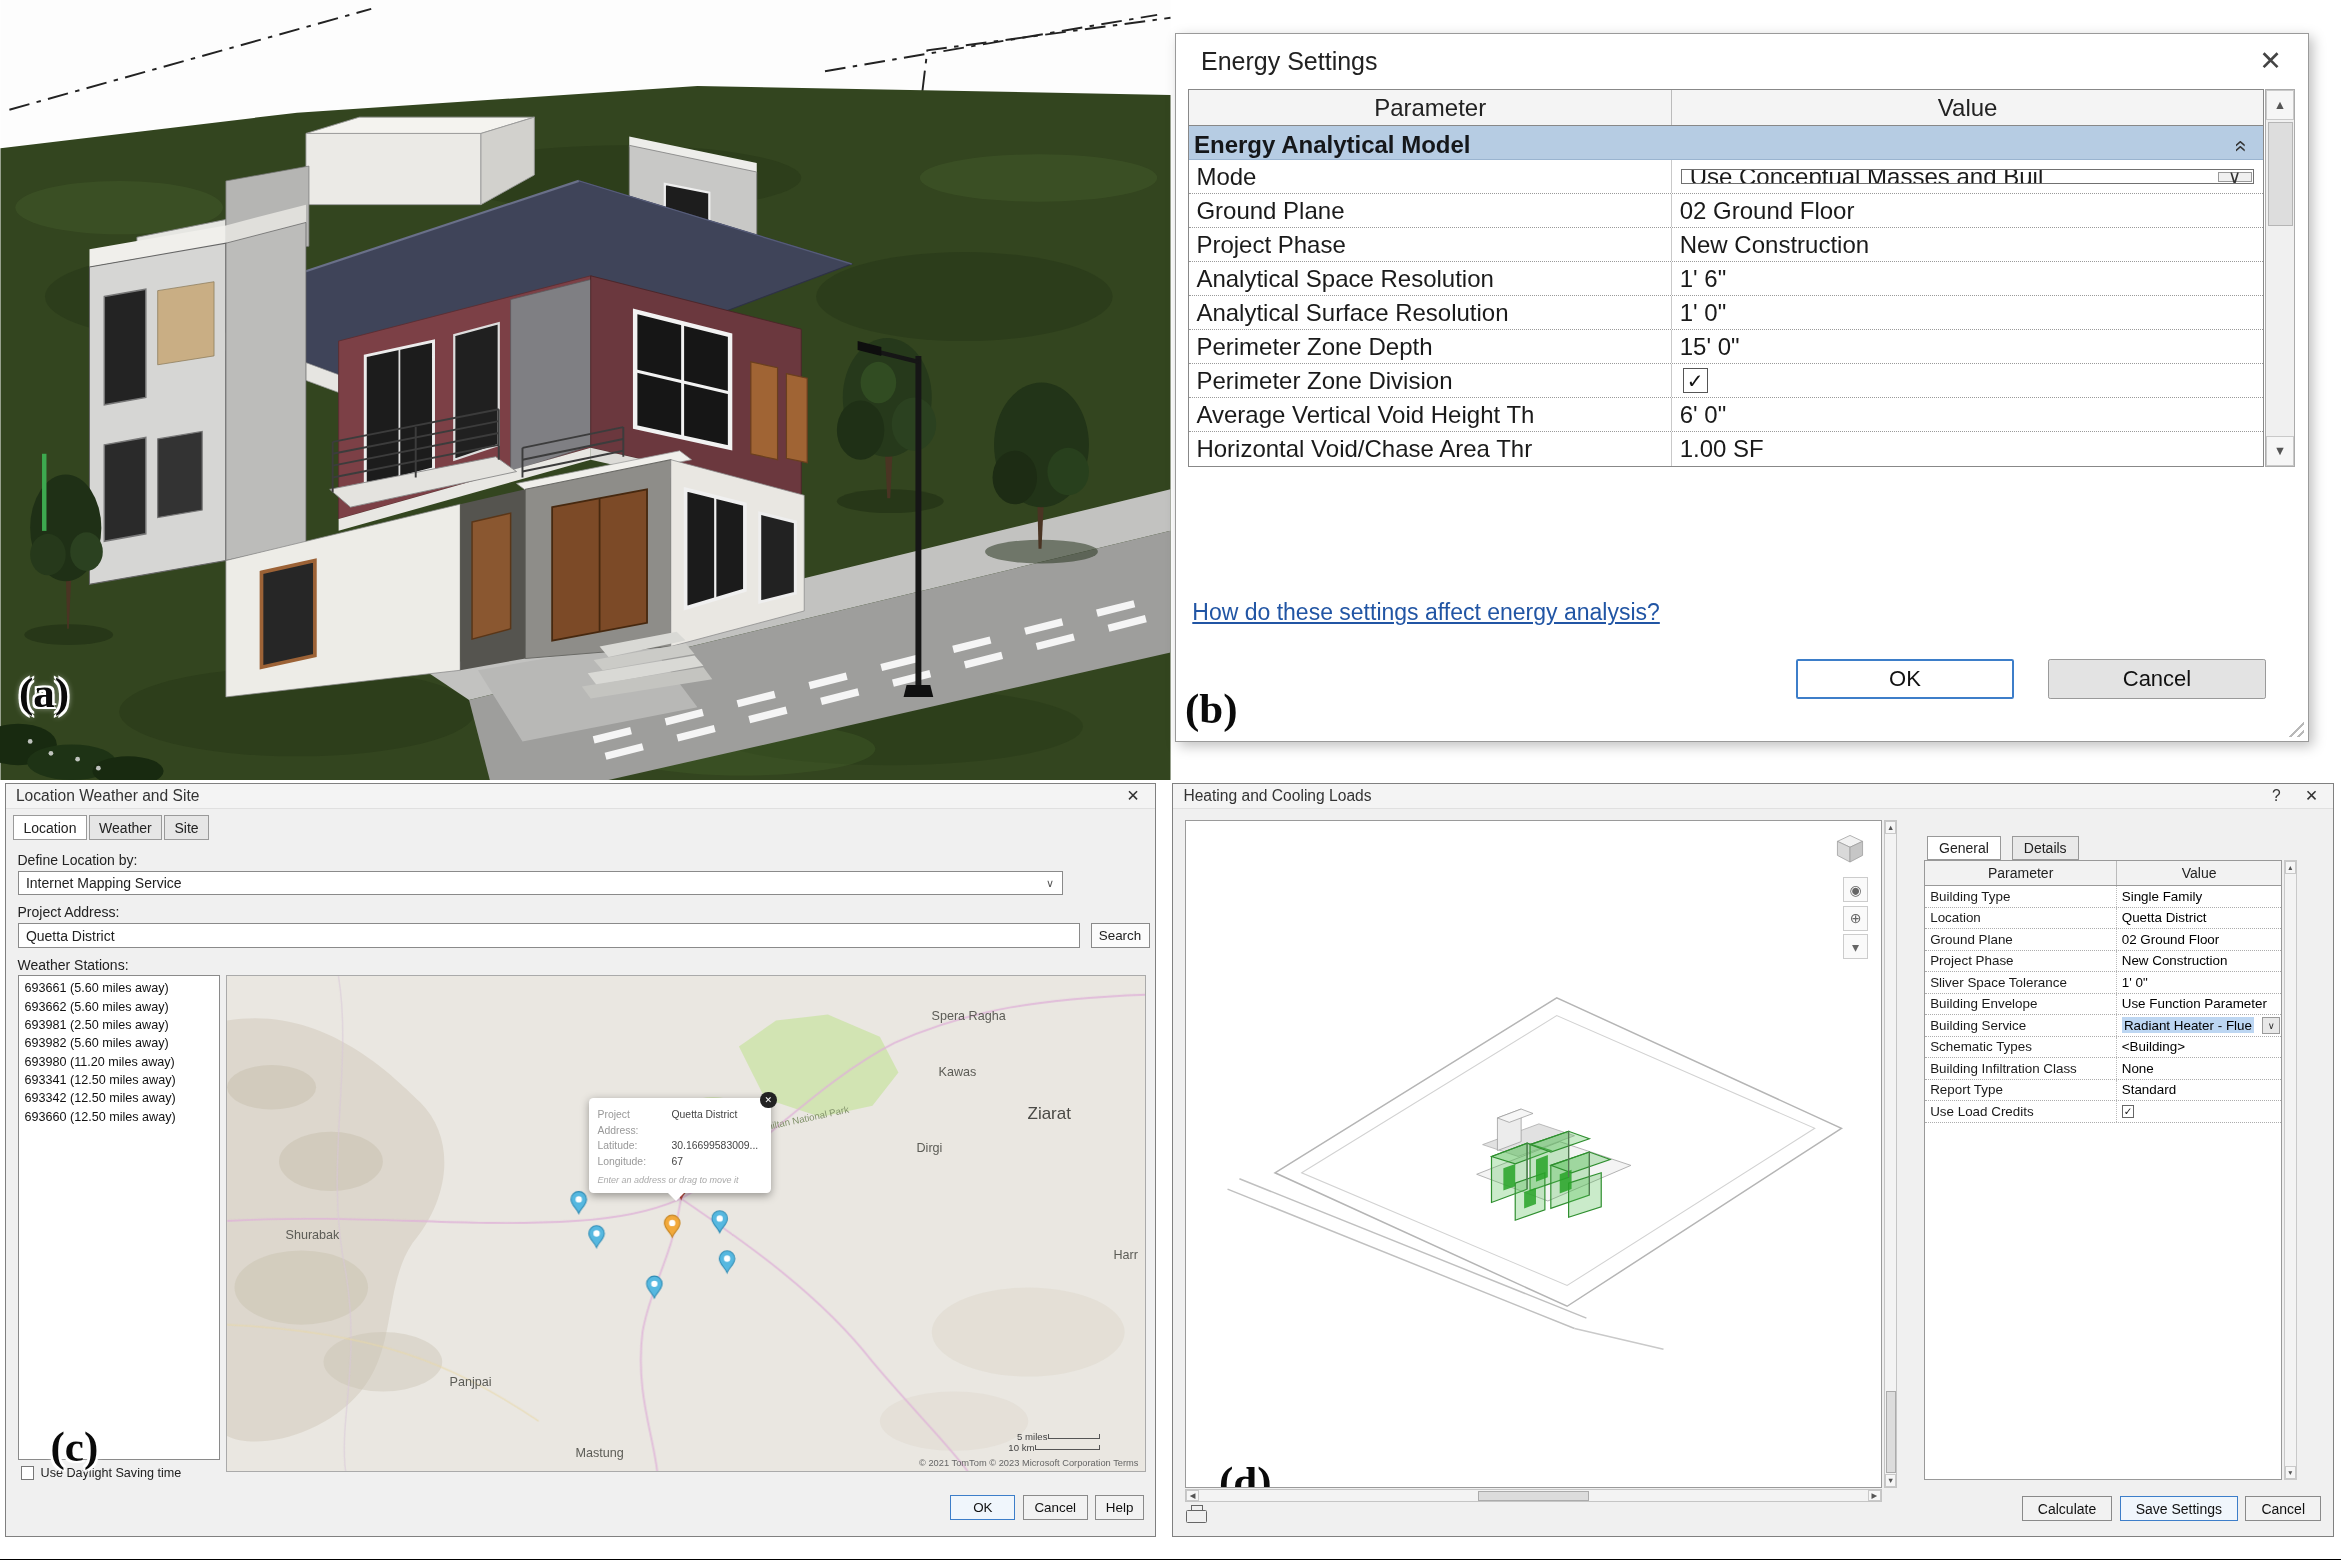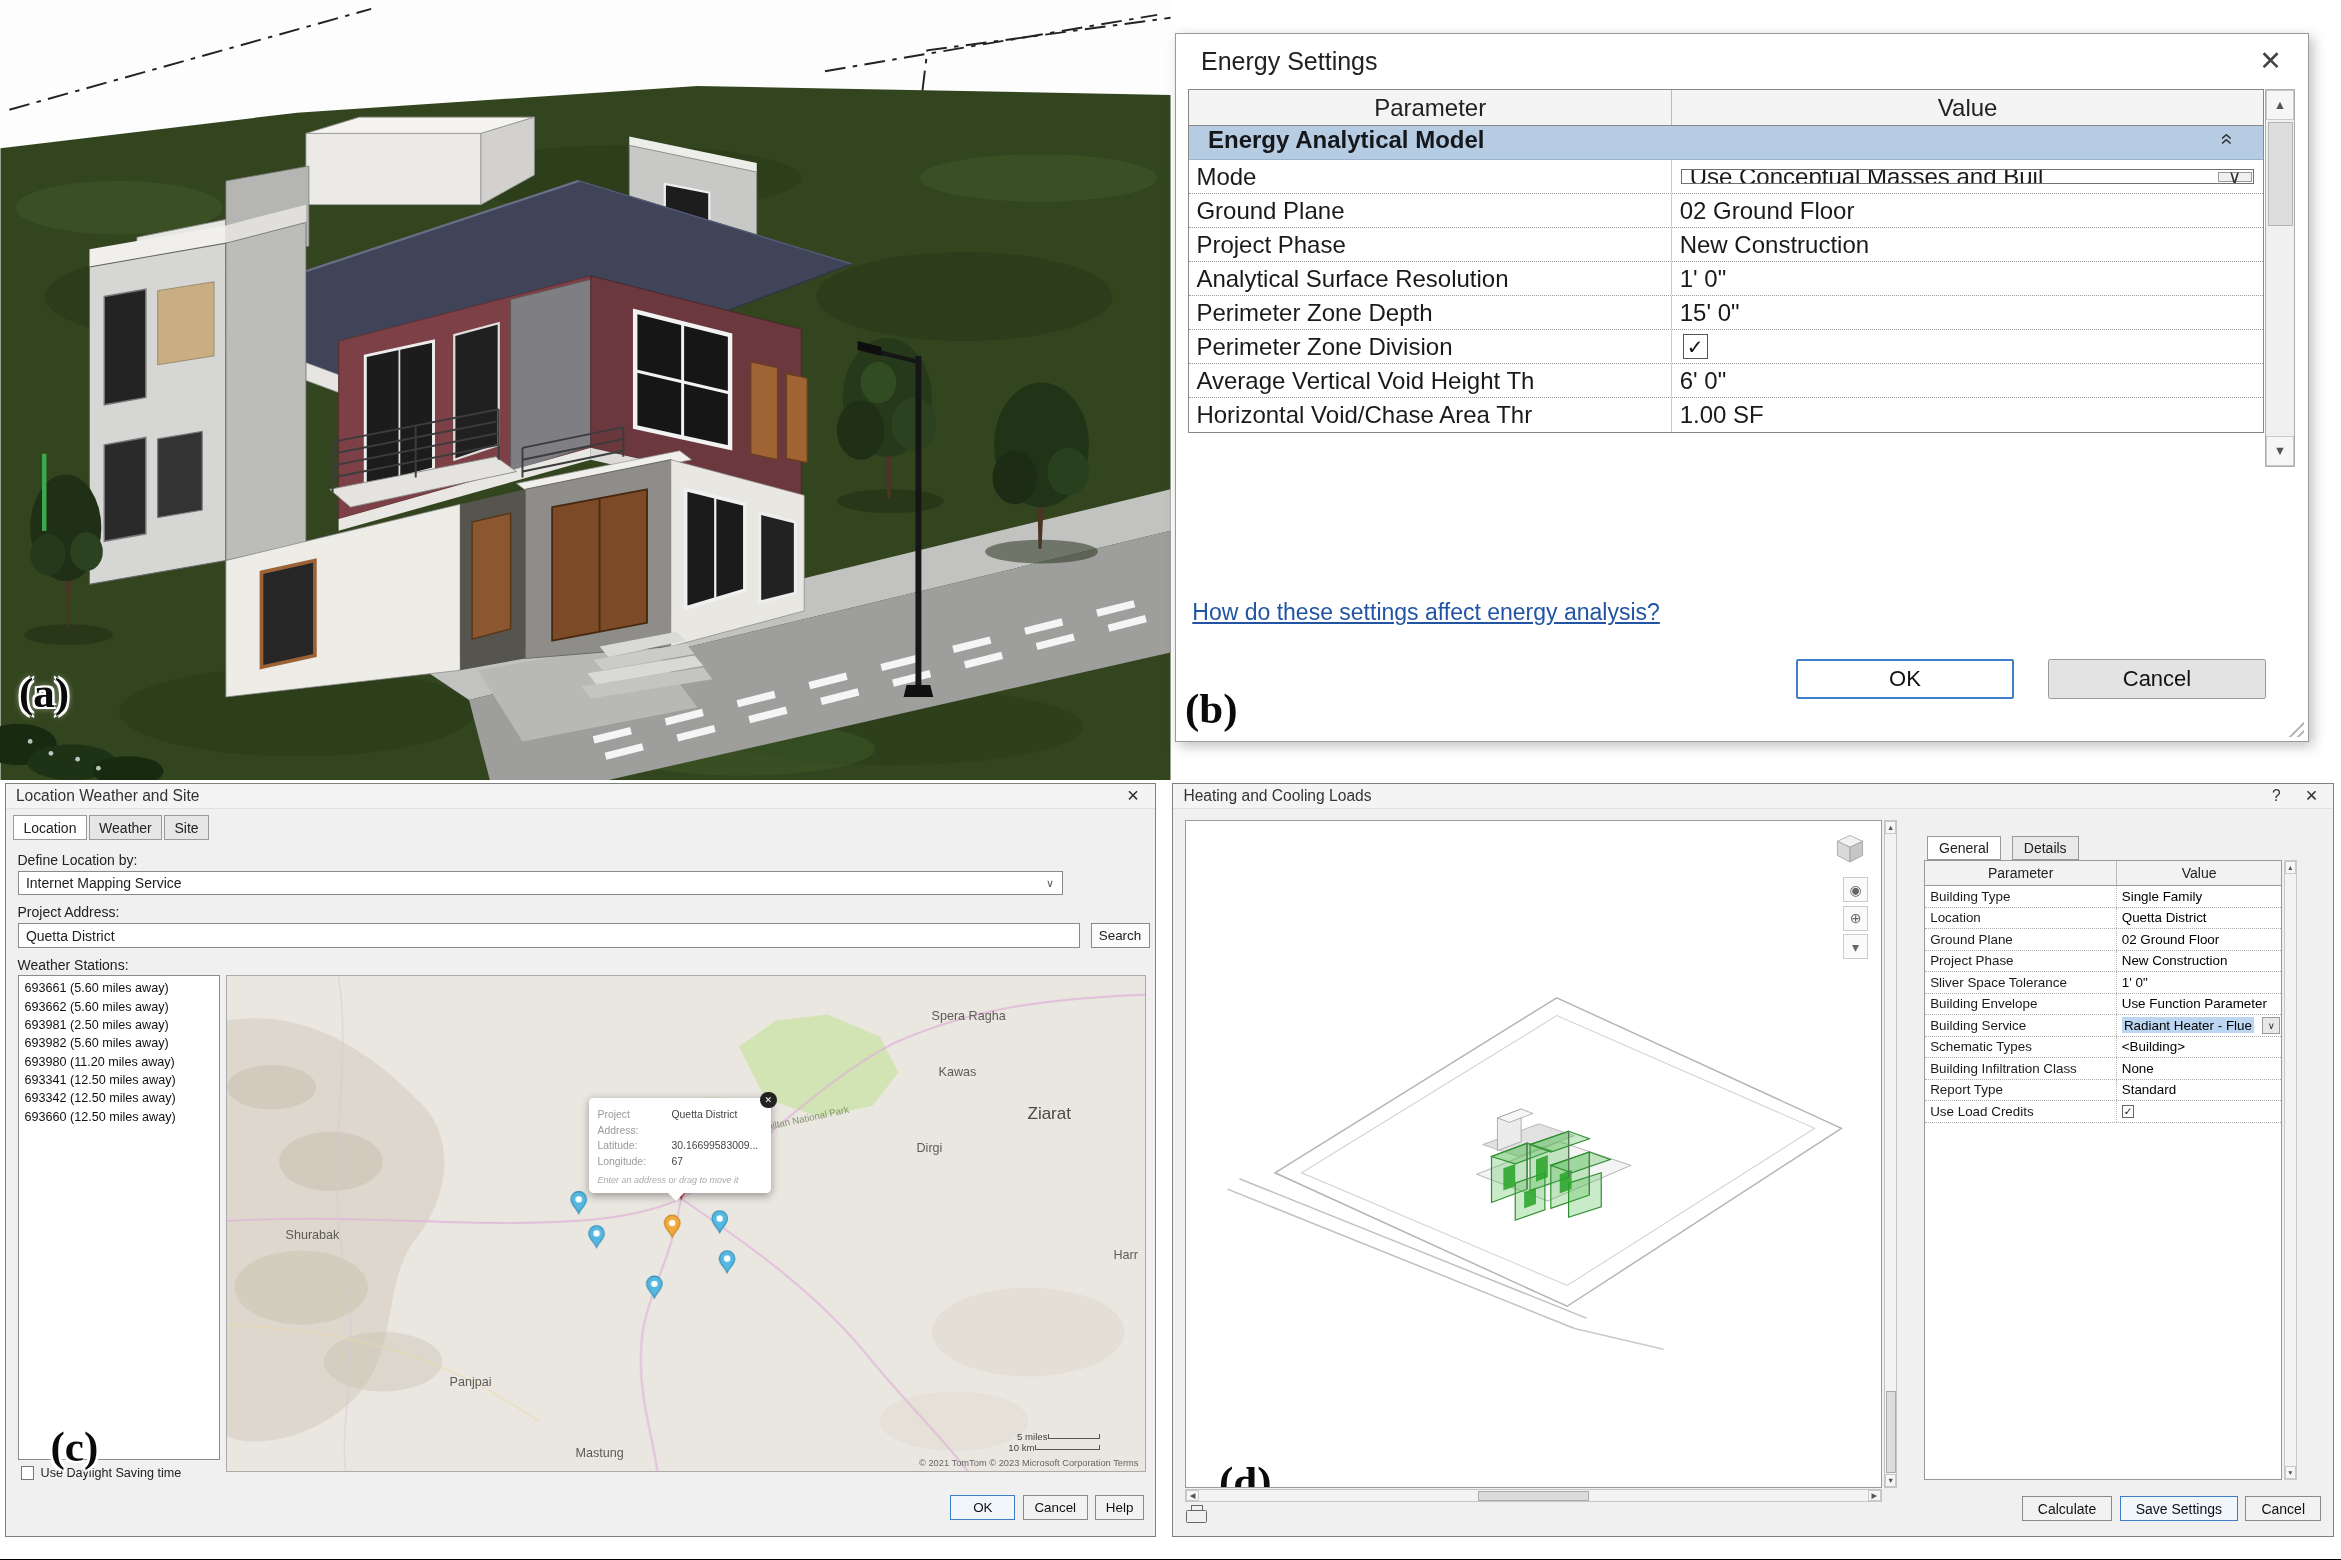--- a/index.html
+++ b/index.html
@@ -15,21 +15,21 @@
 #label-a{left:19px;top:668px}
 
 
 #panel-b{position:absolute;left:1175px;top:33px;width:1134px;height:709px;background:#fff;border:0.7px solid #9a9a9a;box-shadow:3.7px 3.7px 12px rgba(0,0,0,.25)}
 #b-title{position:absolute;left:25px;top:13.4px;font-size:25px;color:#222}
 #b-close{position:absolute;right:18px;top:9px;font-size:27px;color:#444;width:39px;height:36px;display:flex;align-items:center;justify-content:center;cursor:default}
 #b-table{position:absolute;left:12px;top:55px;width:1076px;border:0.7px solid #888;background:#fff}
 #b-header{display:flex;height:36px;background:#f4f4f4;border-bottom:0.7px solid #888;font-size:24px;color:#222;align-items:center}
 #b-header .h-param{width:45%;text-align:center;border-right:0.7px solid #bbb;align-self:stretch;display:flex;align-items:center;justify-content:center}
 #b-header .h-value{flex:1;text-align:center}
-#b-section{display:flex;align-items:flex-start;height:34px;background:#b6cce3;border-bottom:0.7px solid #9ab4d0;font-weight:700;font-size:24px;color:#15171a;padding:0 19px}
+#b-section{display:flex;align-items:flex-end;height:34px;background:#b6cce3;border-bottom:0.7px solid #9ab4d0;font-weight:700;font-size:24px;color:#15171a;padding:0 5px}
 #b-section .chev{margin-left:auto;margin-right:10.4px;display:inline-block;transform:rotate(90deg);font-size:22px;font-weight:400;color:#333}
 #b-rows .trow{display:flex;height:34px;border-bottom:0.7px dotted #9a9a9a;font-size:24px;align-items:stretch;background:#fff}
 #b-rows .trow:last-child{border-bottom:none}
 #b-rows .param{width:45%;border-right:0.7px solid #c9c9c9;display:flex;align-items:center;padding:0 7.4px;color:#1a1a1a;white-space:nowrap;overflow:hidden}
 #b-rows .value{flex:1;display:flex;align-items:center;padding:0 7.4px;position:relative;color:#1a1a1a;white-space:nowrap;overflow:hidden}
 #b-rows .vcheck,#b-rows .vdrop{display:none}
 #b-rows .trow[data-kind=checkbox] .vcheck{display:flex;width:25px;height:25px;border:1.5px solid #555;background:#fff;align-items:center;justify-content:center;font-size:20px;color:#111;margin-left:3px}
 #b-rows .vcheck::after{content:"✓"}
 #b-rows .trow[data-kind=dropdown] .value{border:0.7px solid #707070;margin:9px}
 #b-rows .trow[data-kind=dropdown] .vdrop{display:flex;position:absolute;right:1.5px;top:1.5px;bottom:1.5px;width:34px;background:#f0f0f0;border:0.7px solid #999;align-items:center;justify-content:center;font-size:18px;color:#333}
@@ -312,20 +312,27 @@
           </div>
         </div>
           <div class="trow">
           <div class="param">Project Phase</div>
           <div class="value">
             <span class="vtext">New Construction</span>
 
           </div>
         </div>
           <div class="trow">
+          <div class="param">Analytical Space Resolution</div>
+          <div class="value">
+            <span class="vtext">1'  6"</span>
+
+          </div>
+        </div>
+          <div class="trow">
           <div class="param">Analytical Surface Resolution</div>
           <div class="value">
             <span class="vtext">1'  0"</span>
 
           </div>
         </div>
           <div class="trow">
           <div class="param">Perimeter Zone Depth</div>
           <div class="value">
             <span class="vtext">15'  0"</span>

